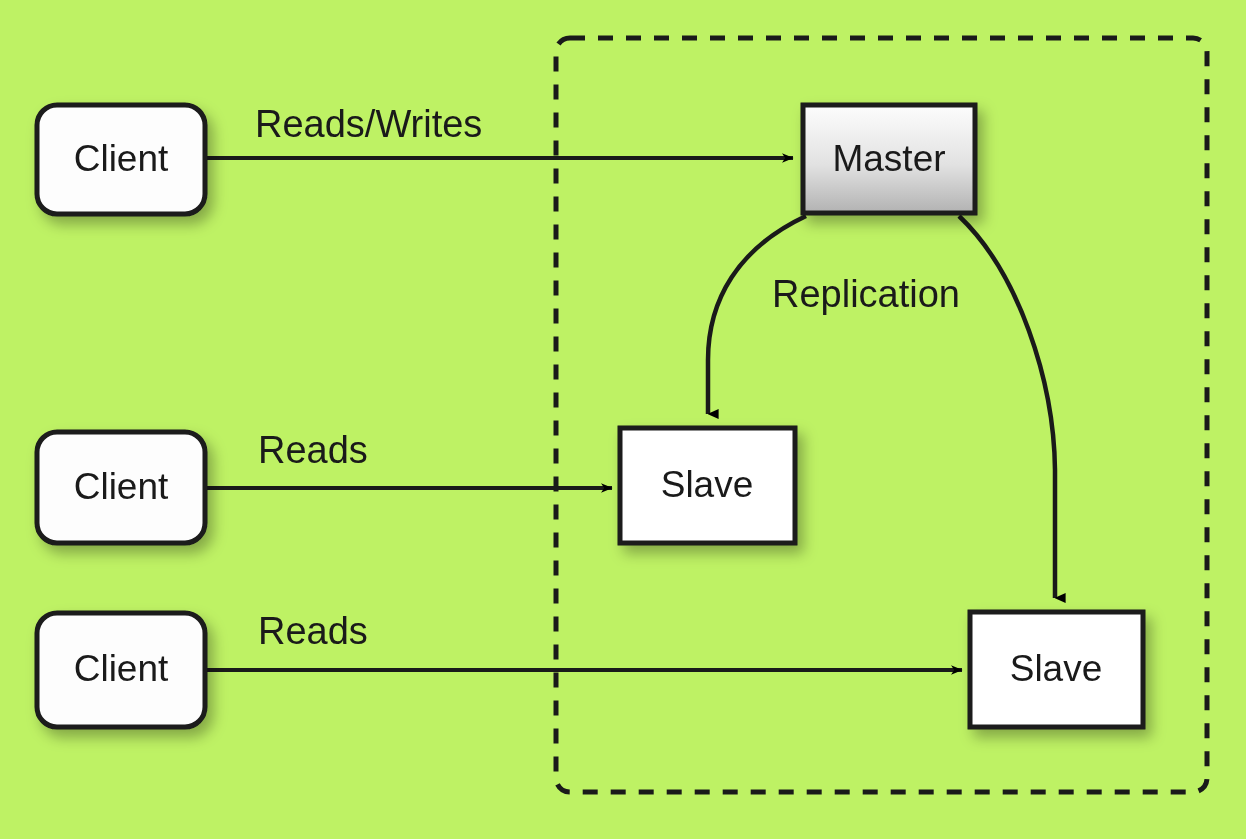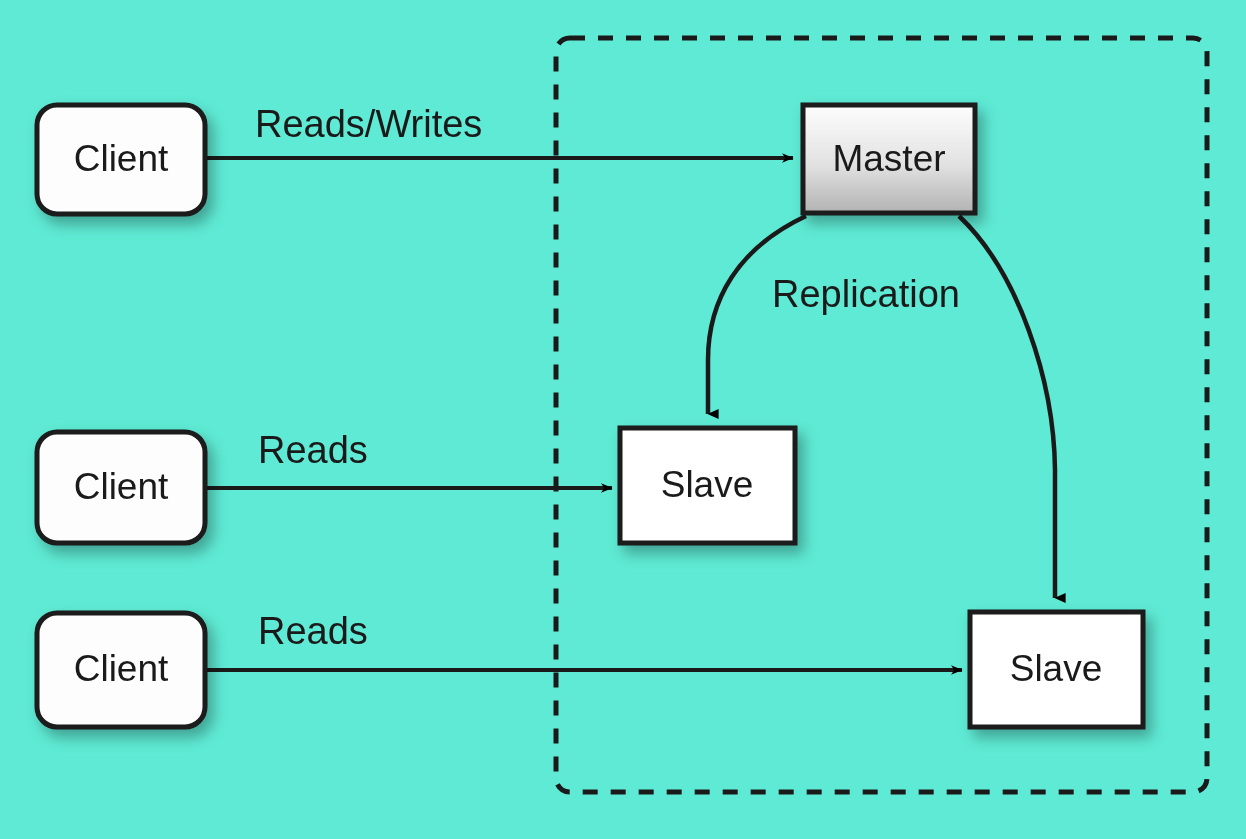--- a/index.html
+++ b/index.html
@@ -7,21 +7,21 @@
     padding: 0;
     background: #ffffff;
   }
   body {
     font-family: "Liberation Sans", sans-serif;
   }
   #canvas {
     position: relative;
     width: 1246px;
     height: 839px;
-    background: #5eead4;
+    background: #bef264;
     overflow: hidden;
   }
   #diagram-svg {
     position: absolute;
     left: 0;
     top: 0;
     width: 1246px;
     height: 839px;
   }
   .node-label {

